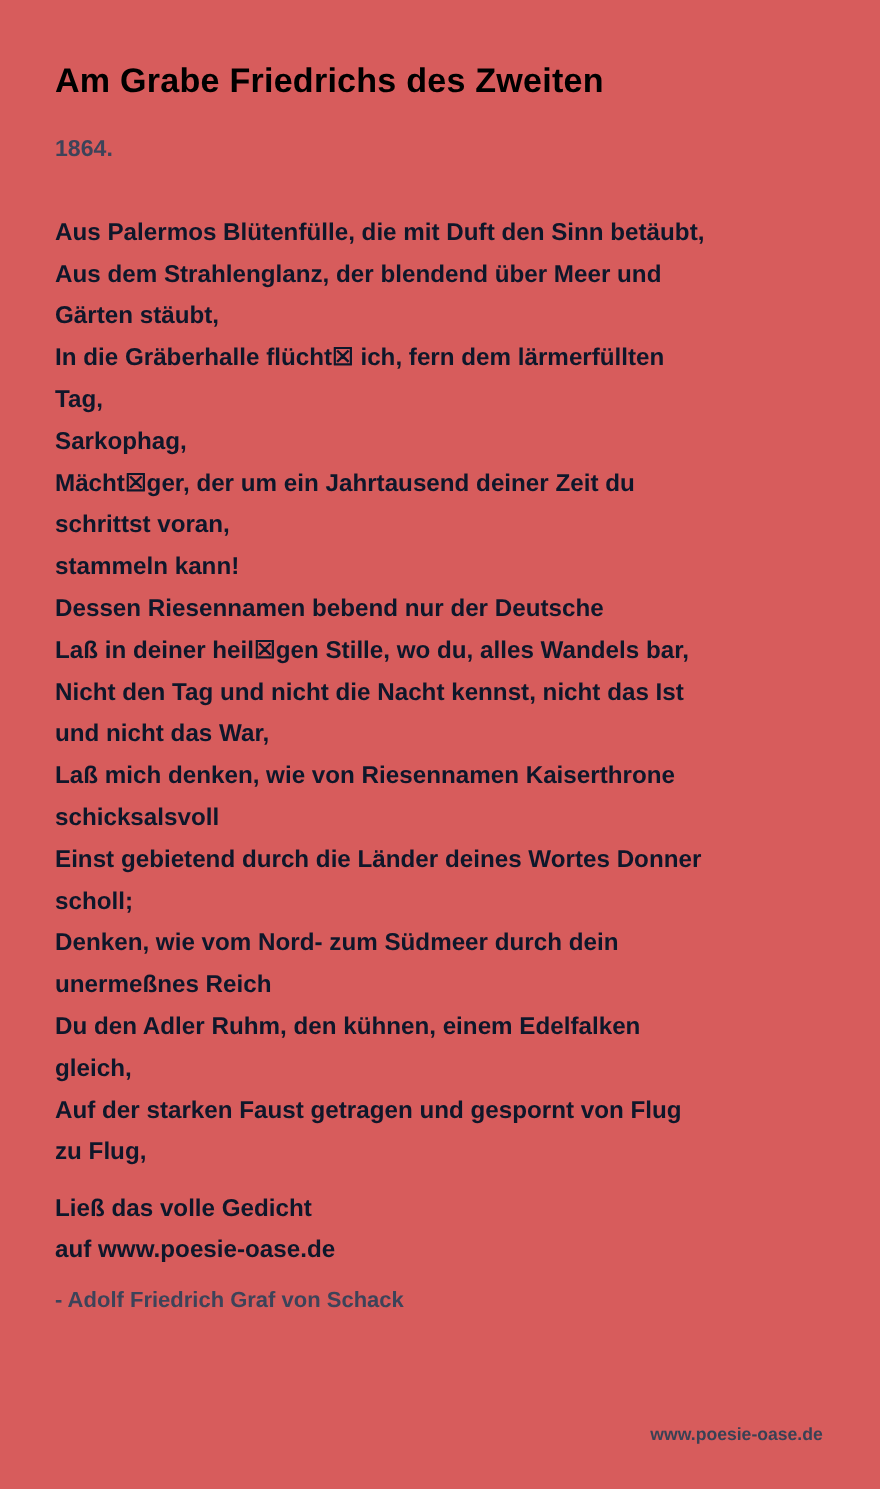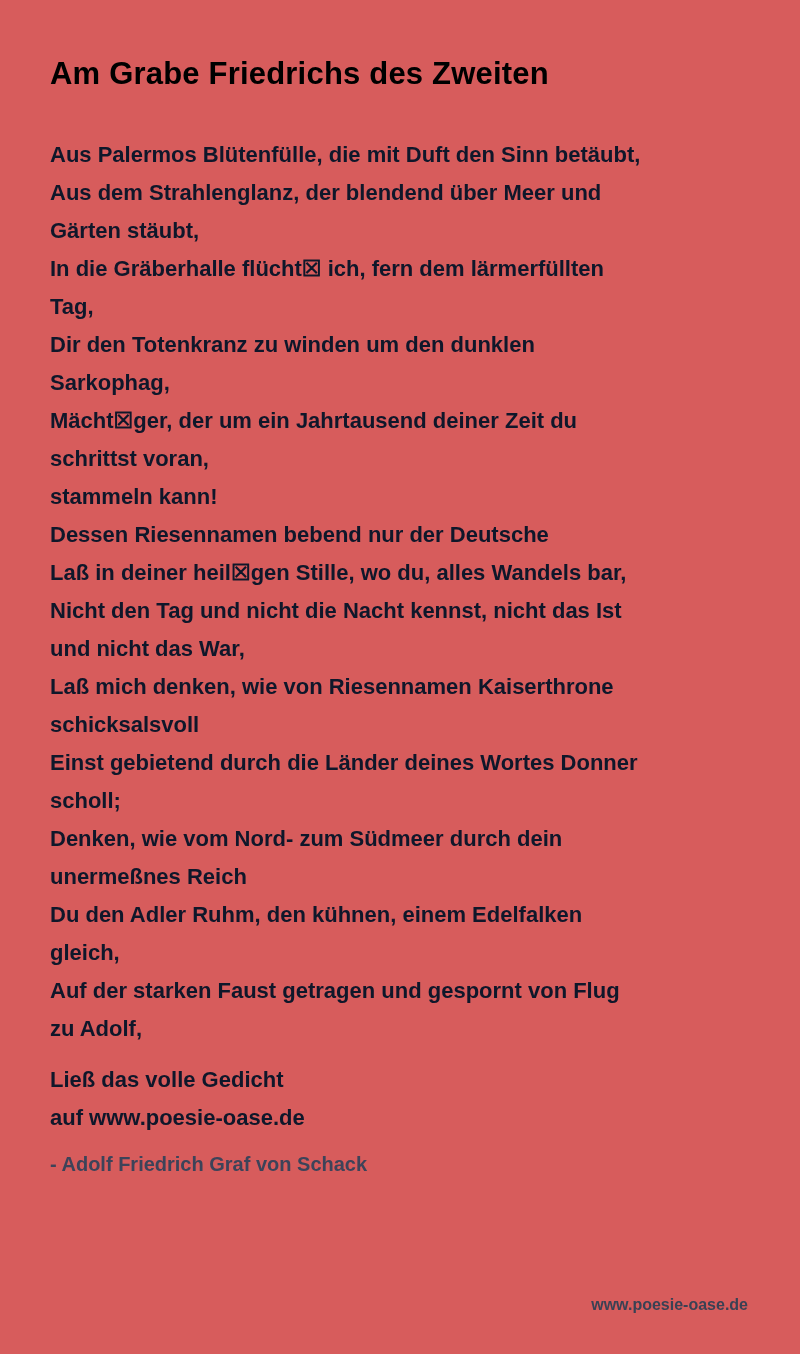--- a/index.html
+++ b/index.html
@@ -63,46 +63,46 @@
     font-weight: 700;
     color: #3a4154;
     text-align: left;
   }
 </style>
 </head>
 <body>
 
 <div class="card">
   <h1 class="title">Am Grabe Friedrichs des Zweiten</h1>
+  <div class="year">1864.</div>
 
   <div class="poem">
       <div class="poem-line">Aus Palermos Blütenfülle, die mit Duft den Sinn betäubt,</div>
       <div class="poem-line">Aus dem Strahlenglanz, der blendend über Meer und</div>
       <div class="poem-line">Gärten stäubt,</div>
       <div class="poem-line">In die Gräberhalle flücht☒ ich, fern dem lärmerfüllten</div>
       <div class="poem-line">Tag,</div>
-      <div class="poem-line">Dir den Totenkranz zu winden um den dunklen</div>
       <div class="poem-line">Sarkophag,</div>
       <div class="poem-line">Mächt☒ger, der um ein Jahrtausend deiner Zeit du</div>
       <div class="poem-line">schrittst voran,</div>
       <div class="poem-line">stammeln kann!</div>
       <div class="poem-line">Dessen Riesennamen bebend nur der Deutsche</div>
       <div class="poem-line">Laß in deiner heil☒gen Stille, wo du, alles Wandels bar,</div>
       <div class="poem-line">Nicht den Tag und nicht die Nacht kennst, nicht das Ist</div>
       <div class="poem-line">und nicht das War,</div>
       <div class="poem-line">Laß mich denken, wie von Riesennamen Kaiserthrone</div>
       <div class="poem-line">schicksalsvoll</div>
       <div class="poem-line">Einst gebietend durch die Länder deines Wortes Donner</div>
       <div class="poem-line">scholl;</div>
       <div class="poem-line">Denken, wie vom Nord- zum Südmeer durch dein</div>
       <div class="poem-line">unermeßnes Reich</div>
       <div class="poem-line">Du den Adler Ruhm, den kühnen, einem Edelfalken</div>
       <div class="poem-line">gleich,</div>
       <div class="poem-line">Auf der starken Faust getragen und gespornt von Flug</div>
-      <div class="poem-line">zu Adolf,</div>
+      <div class="poem-line">zu Flug,</div>
     </div>
 
   <div class="poem teaser">
       <div class="poem-line">Ließ das volle Gedicht</div>
       <div class="poem-line">auf www.poesie-oase.de</div>
     </div>
 
   <div class="attribution">- Adolf Friedrich Graf von Schack</div>
 
   <div class="footer">www.poesie-oase.de</div>

